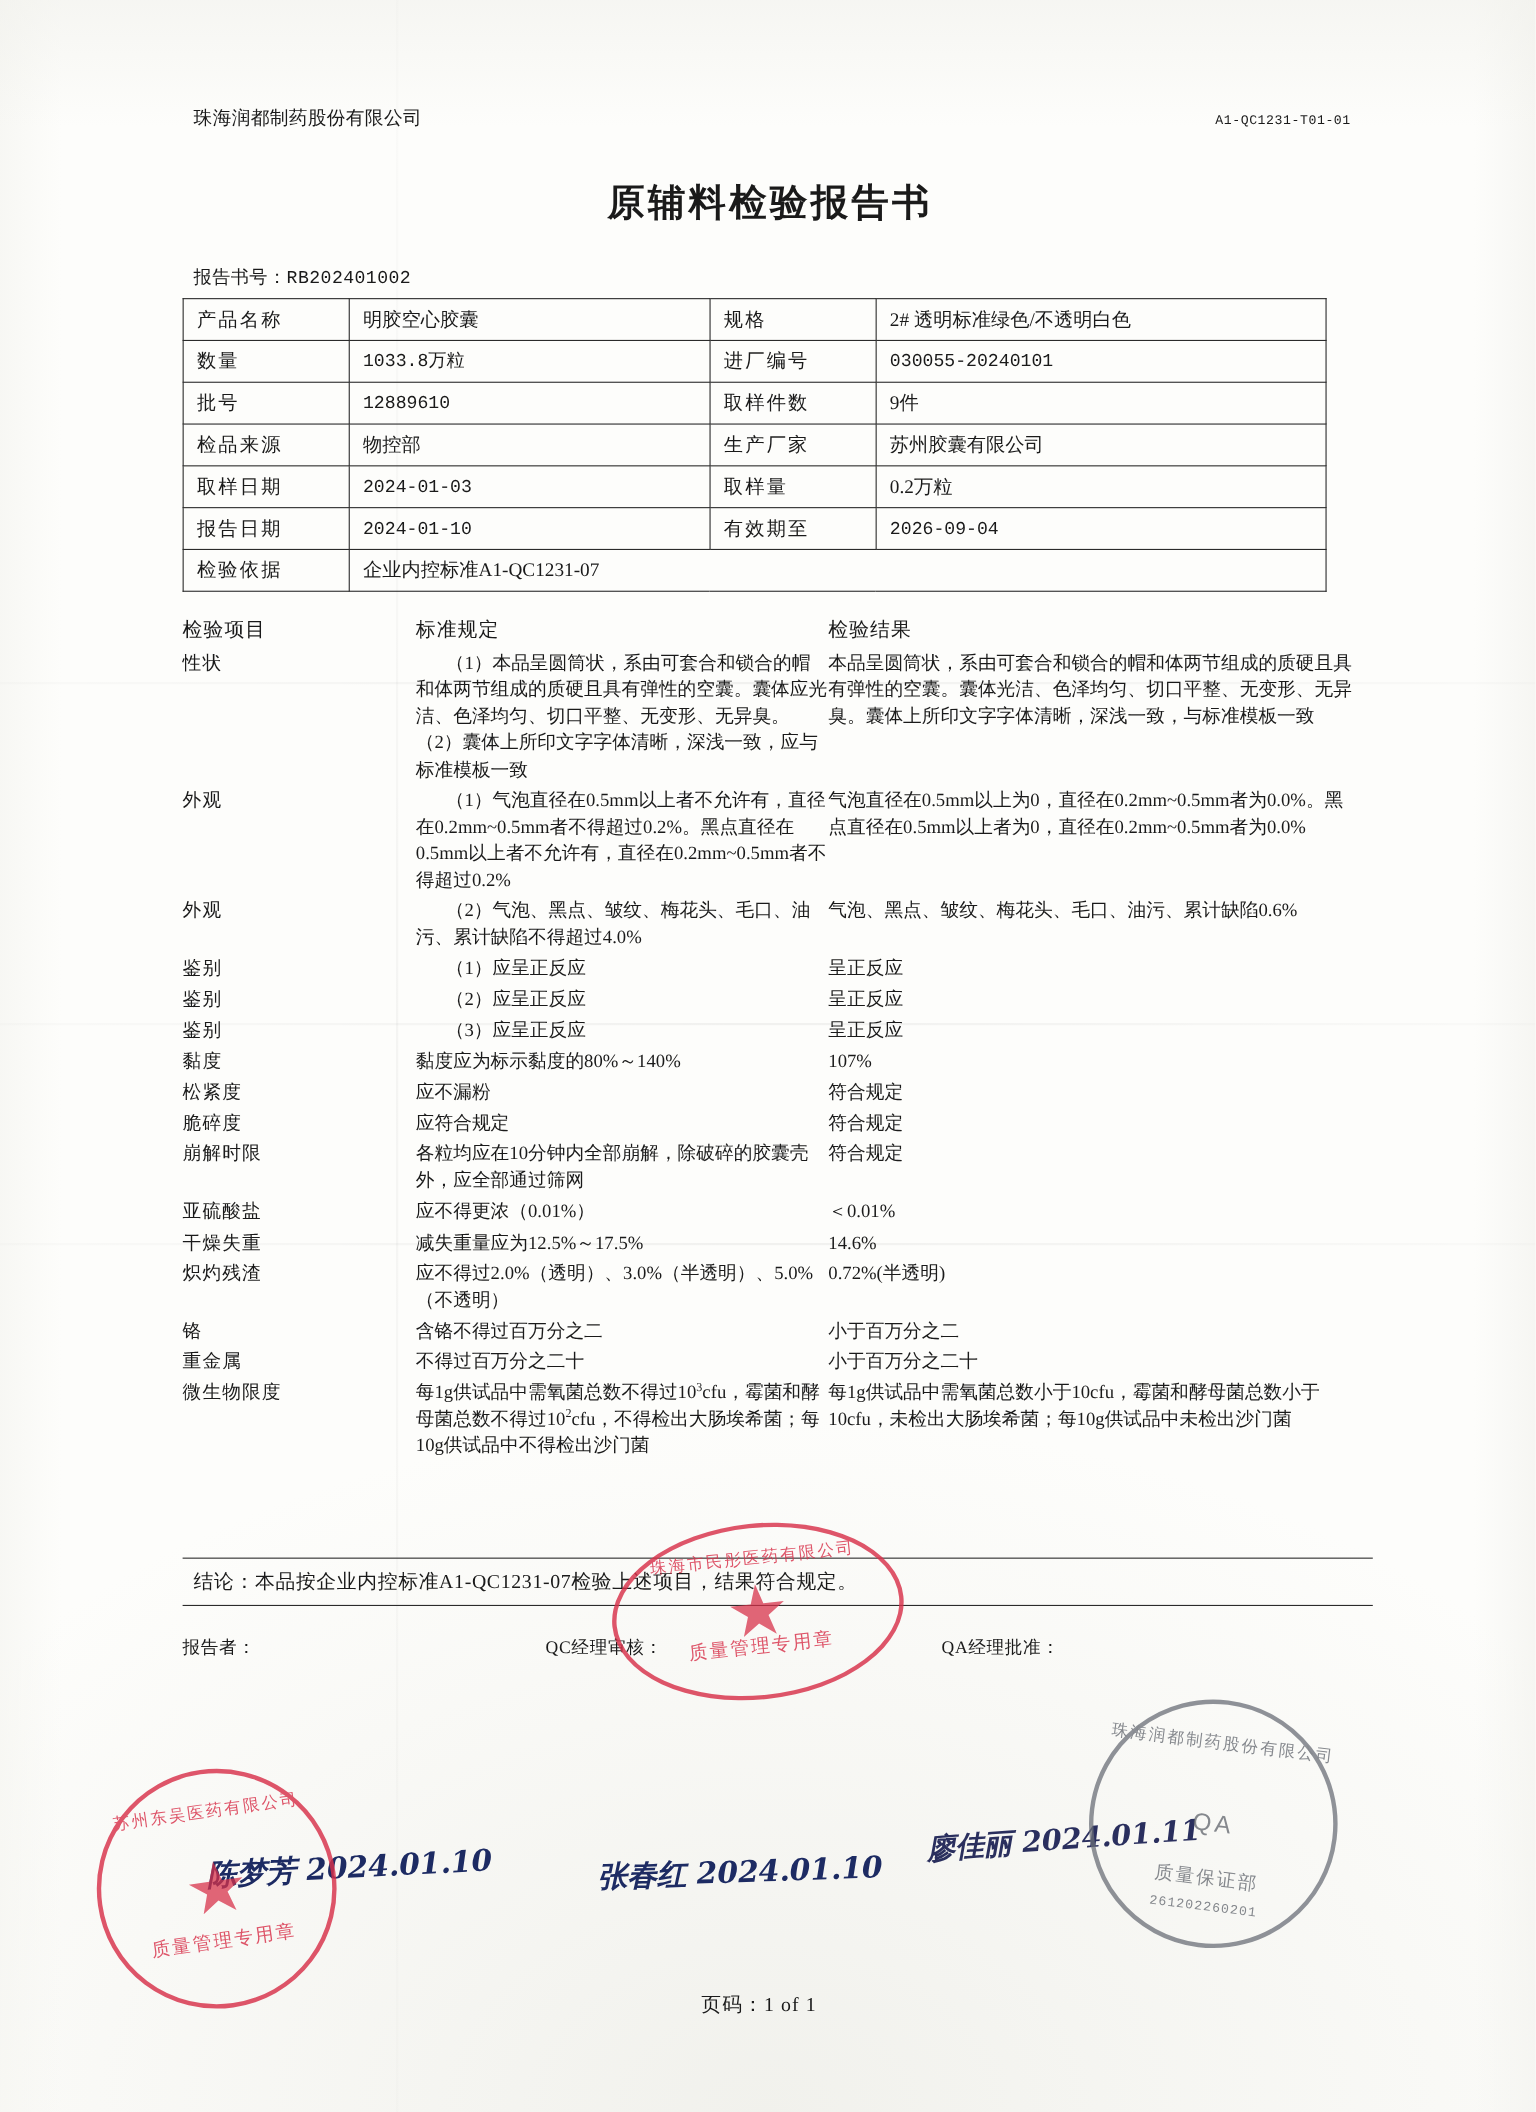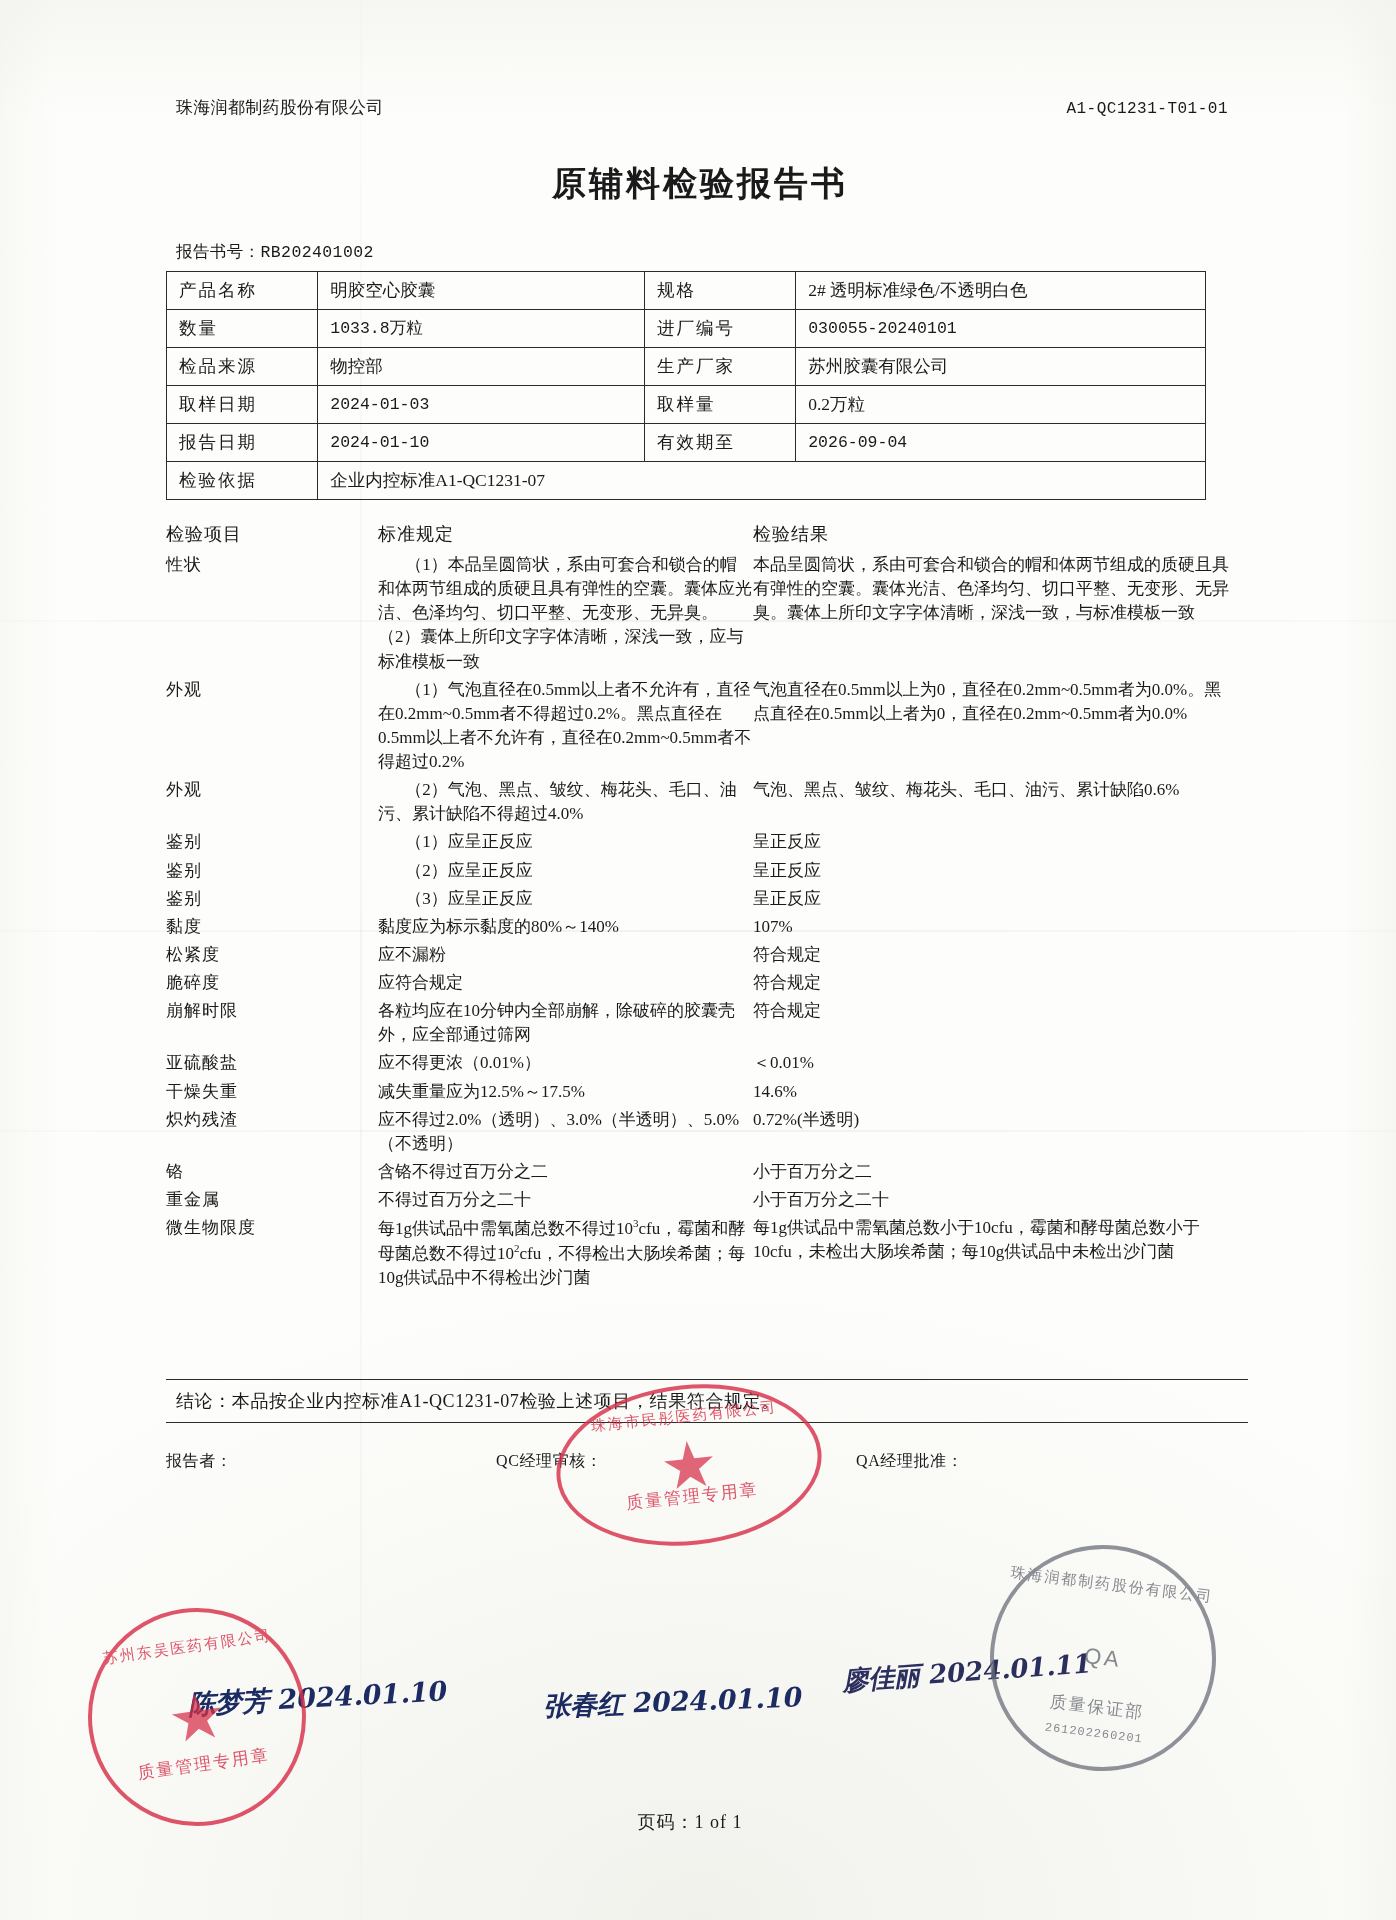--- a/index.html
+++ b/index.html
@@ -52,21 +52,21 @@
   .hdr-row {
     display: flex;
     justify-content: space-between;
     align-items: baseline;
     font-size: 17px;
     letter-spacing: .3px;
     padding: 0 32px 0 36px;
   }
   .hdr-code {
     font-family: "Liberation Mono", "DejaVu Sans Mono", monospace;
-    font-size: 16px;
+    font-size: 12px;
     letter-spacing: .5px;
   }
 
   .doc-title {
     text-align: center;
     font-size: 34px;
     font-weight: bold;
     letter-spacing: 3px;
     margin: 42px 0 34px 0;
   }
@@ -281,20 +281,26 @@
         <td class="lbl2">规格</td>
         <td class="val2">2#  透明标准绿色/不透明白色</td>
       </tr>
       <tr>
         <td class="lbl">数量</td>
         <td class="val mono">1033.8万粒</td>
         <td class="lbl2">进厂编号</td>
         <td class="val2 mono">030055-20240101</td>
       </tr>
       <tr>
+        <td class="lbl">批号</td>
+        <td class="val mono">12889610</td>
+        <td class="lbl2">取样件数</td>
+        <td class="val2">9件</td>
+      </tr>
+      <tr>
         <td class="lbl">检品来源</td>
         <td class="val">物控部</td>
         <td class="lbl2">生产厂家</td>
         <td class="val2">苏州胶囊有限公司</td>
       </tr>
       <tr>
         <td class="lbl">取样日期</td>
         <td class="val mono">2024-01-03</td>
         <td class="lbl2">取样量</td>
         <td class="val2">0.2万粒</td>

